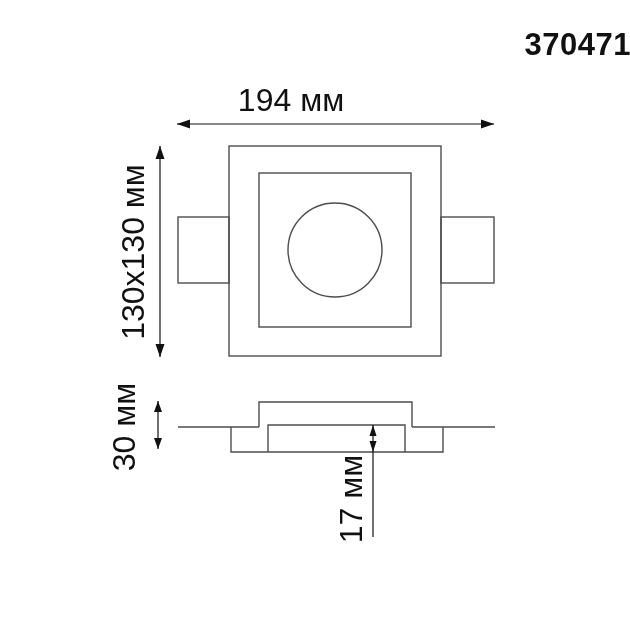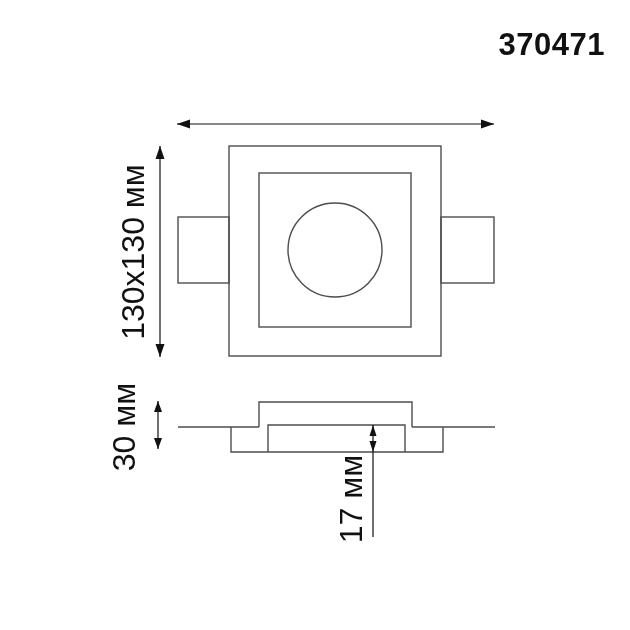--- a/index.html
+++ b/index.html
@@ -40,21 +40,21 @@
     font-size: 32px;
     line-height: 34px;
     text-align: center;
     white-space: nowrap;
   }
   .label.rot {
     transform: rotate(-90deg);
   }
   .article {
     position: absolute;
-    left: 455px;
+    left: 481px;
     top: 27px;
     width: 150px;
     text-align: right;
     color: var(--dim, #111111);
     font-size: 31px;
     font-weight: bold;
     letter-spacing: 0.5px;
   }
 </style>
 </head>
@@ -100,20 +100,21 @@
 
     <g>
       <line class="dimline" x1="373" y1="425" x2="373" y2="537"></line>
       <polygon class="dimtip" points="373,425 369.5,436 376.5,436"></polygon>
       <polygon class="dimtip" points="373,452 369.5,441 376.5,441"></polygon>
     </g>
   </svg>
 
   <div class="article">370471</div>
 
+  <div class="label" style="left:171px; top:83px; width:240px;">194 мм</div>
 
   <div class="label rot" style="left:18px; top:235px; width:230px; height:34px;">130x130 мм</div>
 
   <div class="label rot" style="left:54px; top:410px; width:140px; height:34px;">30 мм</div>
 
   <div class="label rot" style="left:281px; top:482px; width:140px; height:34px;">17 мм</div>
 
 </div>
 
 </body></html>

